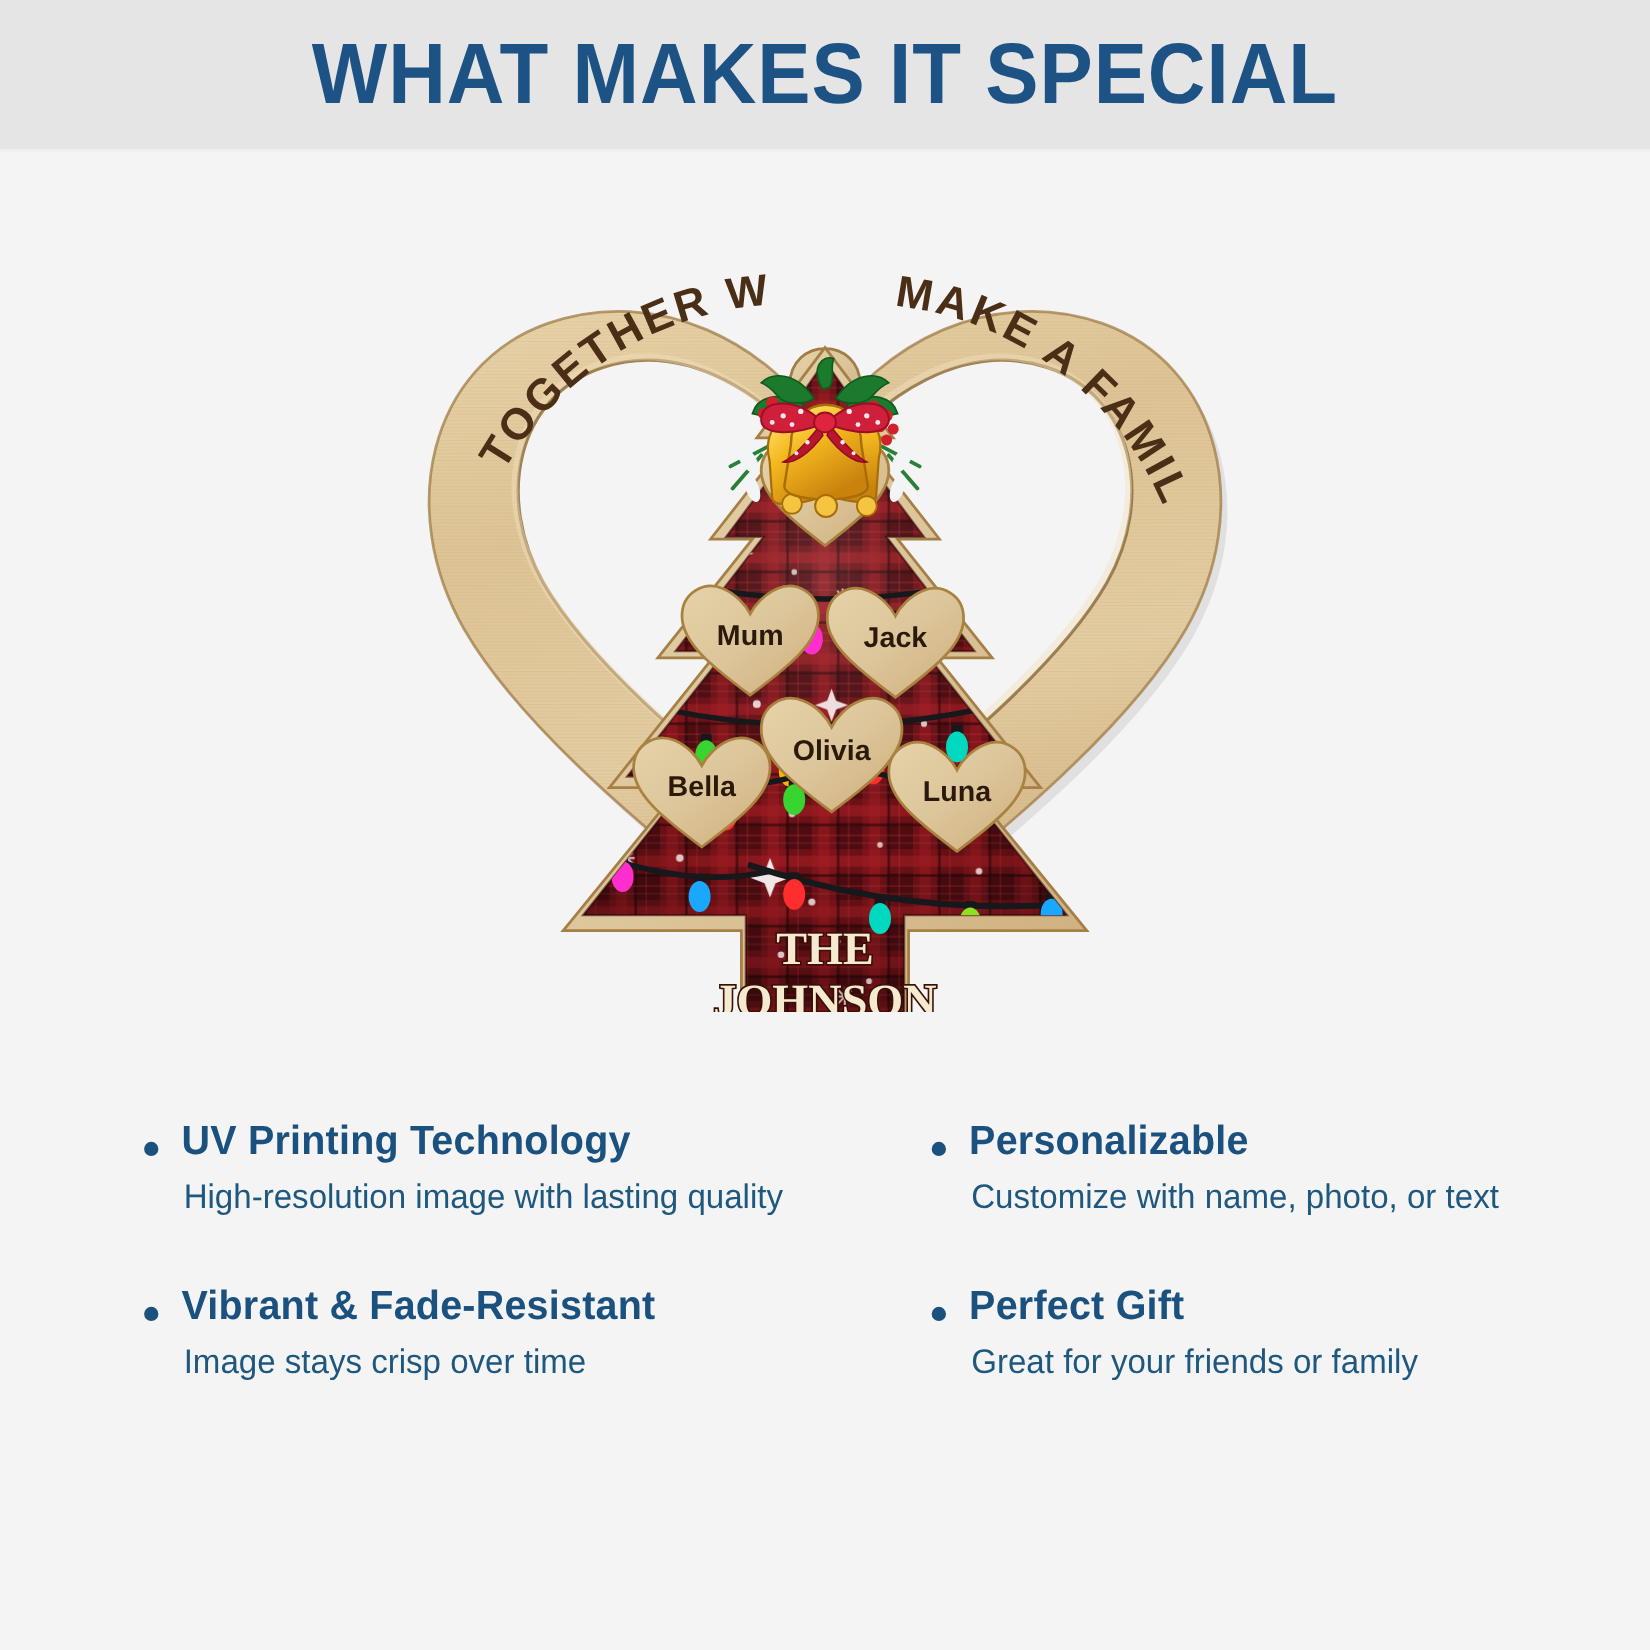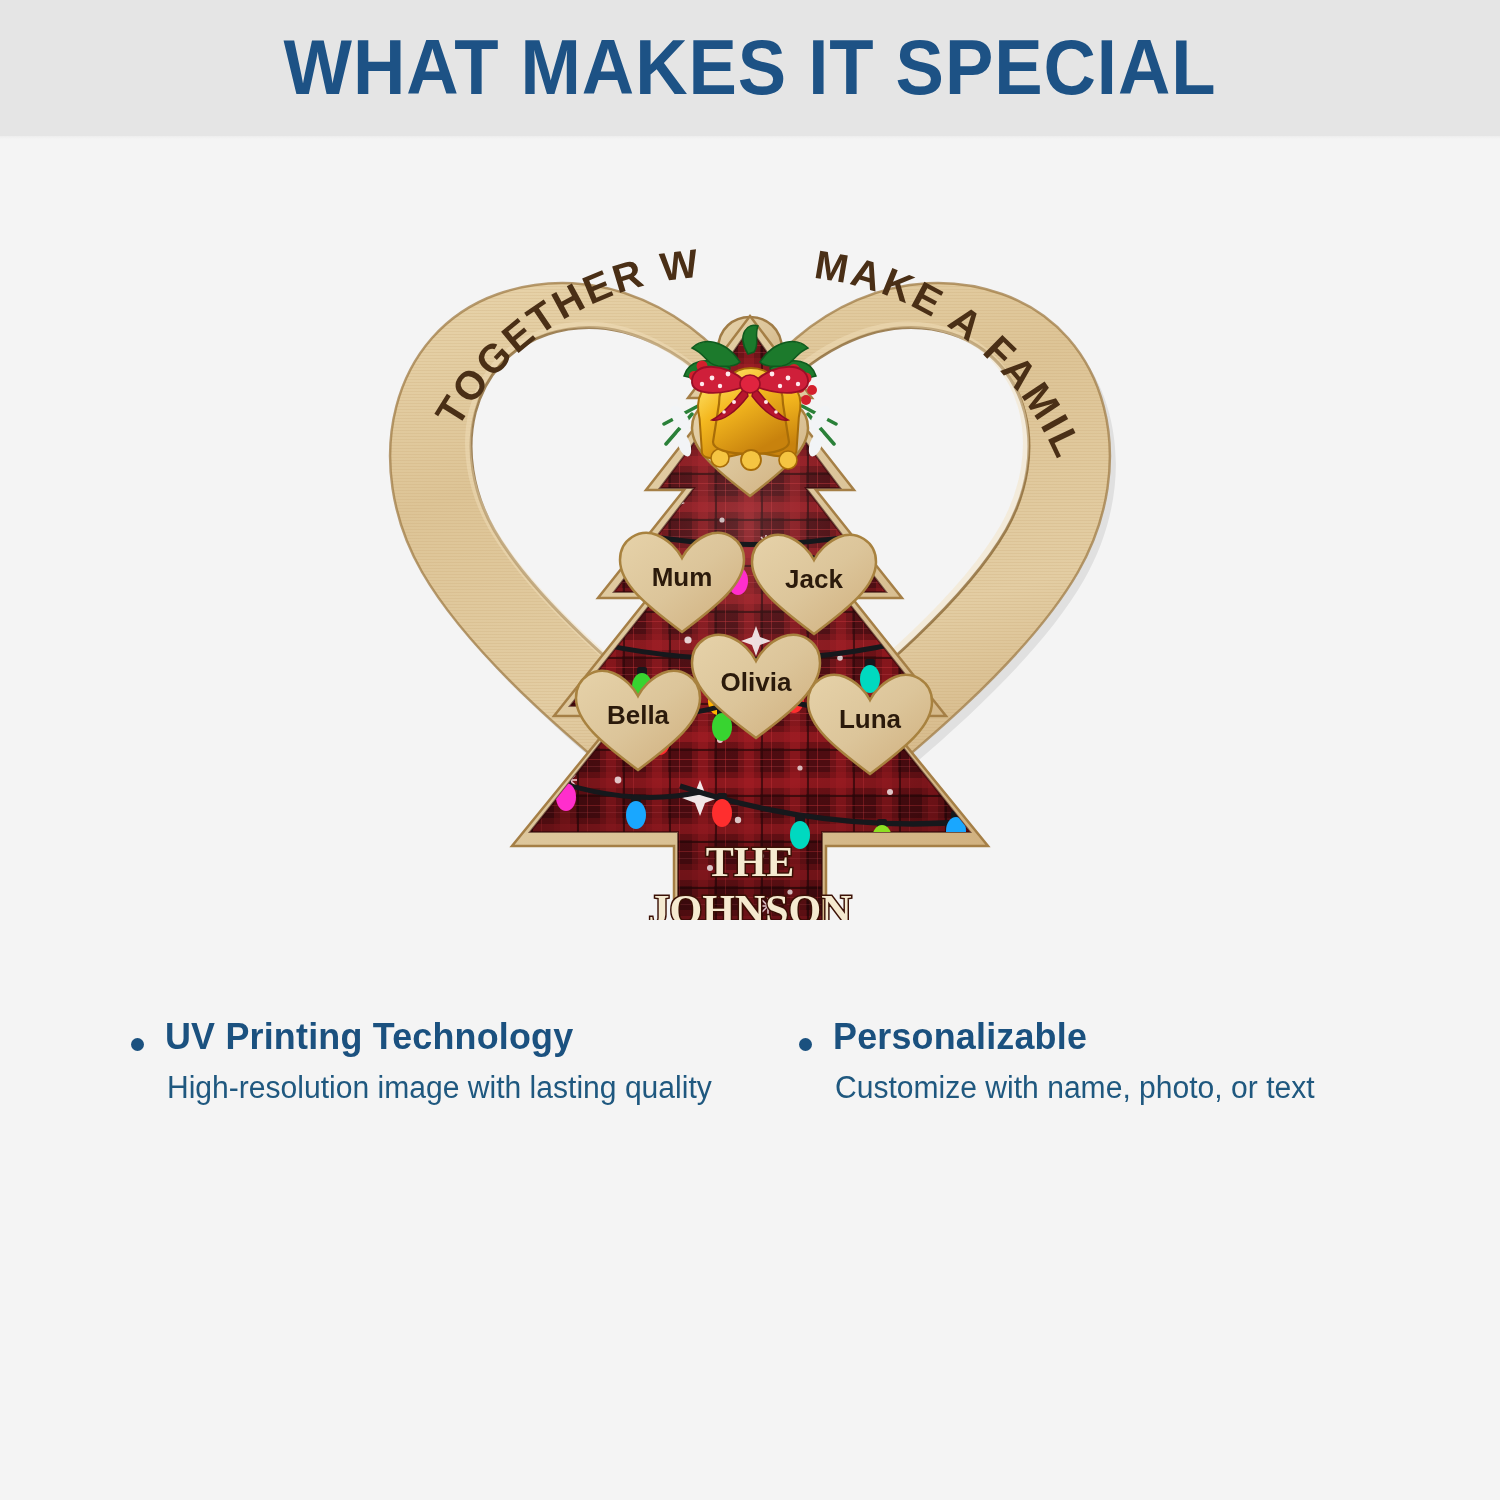--- a/index.html
+++ b/index.html
@@ -40,21 +40,21 @@
     position:absolute; left:370px; top:70px; width:760px; height:700px;
   }
   .ornament svg{ display:block; width:760px; height:700px; }
 
   
   .features{
     position:absolute; left:0; top:1015px; width:1500px; height:420px;
   }
   .col{ position:absolute; top:0; }
   .col-left{ left:120px; width:700px; }
-  .col-right{ left:788px; width:620px; }
+  .col-right{ left:836px; width:620px; }
 
   .feature{ position:relative; padding-left:45px; margin-bottom:57px; }
   .bullet{
     position:absolute; left:11px; top:23px;
     width:13px; height:13px; border-radius:50%;
     background:#1b517f;
   }
   .feature-title{
     font-family:"Liberation Sans Narrow","Liberation Sans",sans-serif;
     font-size:37px; line-height:44px; font-weight:700;
@@ -507,23 +507,33 @@
 </div>
 
 <div class="features">
 
   <div class="col col-left">
     <div class="feature">
       <span class="bullet"></span>
       <div class="feature-title">UV Printing Technology</div>
       <div class="feature-desc">High-resolution image with lasting quality</div>
     </div>
+    <div class="feature">
+      <span class="bullet"></span>
+      <div class="feature-title">Vibrant &amp; Fade-Resistant</div>
+      <div class="feature-desc">Image stays crisp over time</div>
+    </div>
   </div>
 
   <div class="col col-right">
     <div class="feature">
       <span class="bullet"></span>
       <div class="feature-title">Personalizable</div>
       <div class="feature-desc">Customize with name, photo, or text</div>
     </div>
+    <div class="feature">
+      <span class="bullet"></span>
+      <div class="feature-title">Perfect Gift</div>
+      <div class="feature-desc">Great for your friends or family</div>
+    </div>
   </div>
 
 </div>
 
 </body></html>

